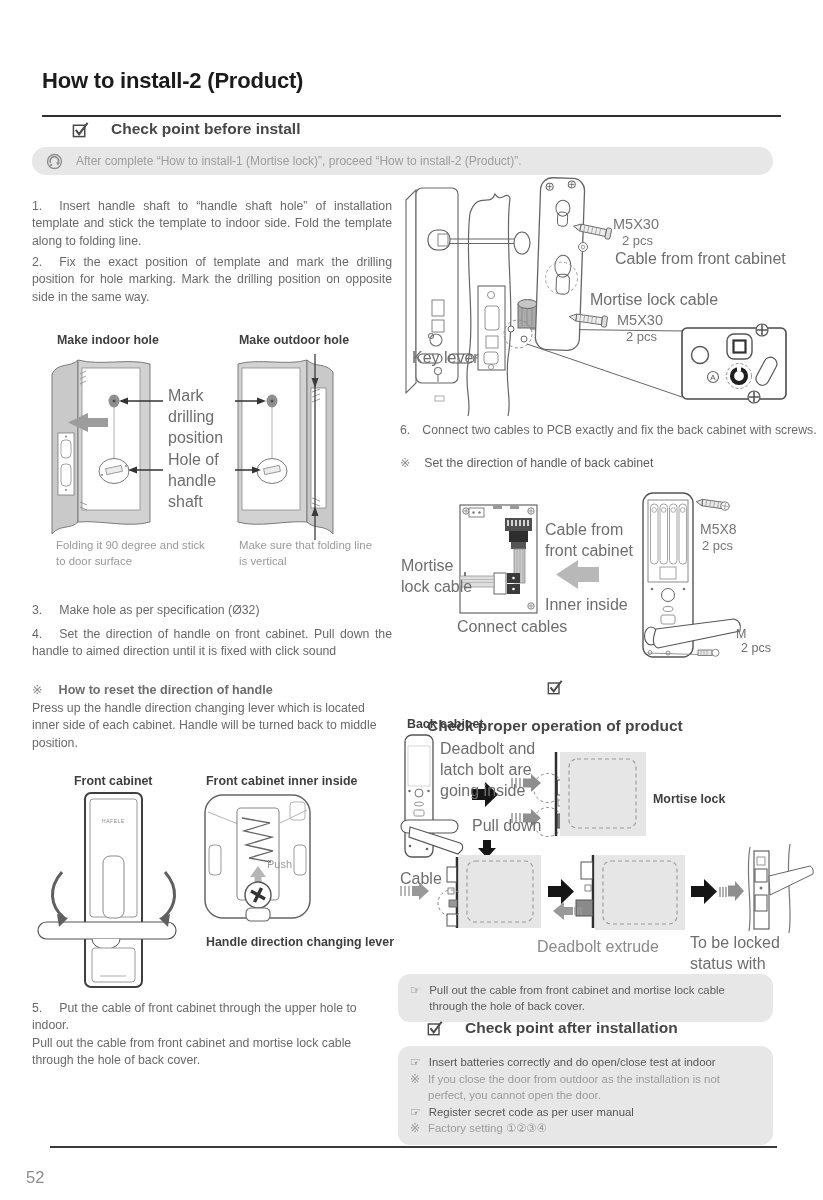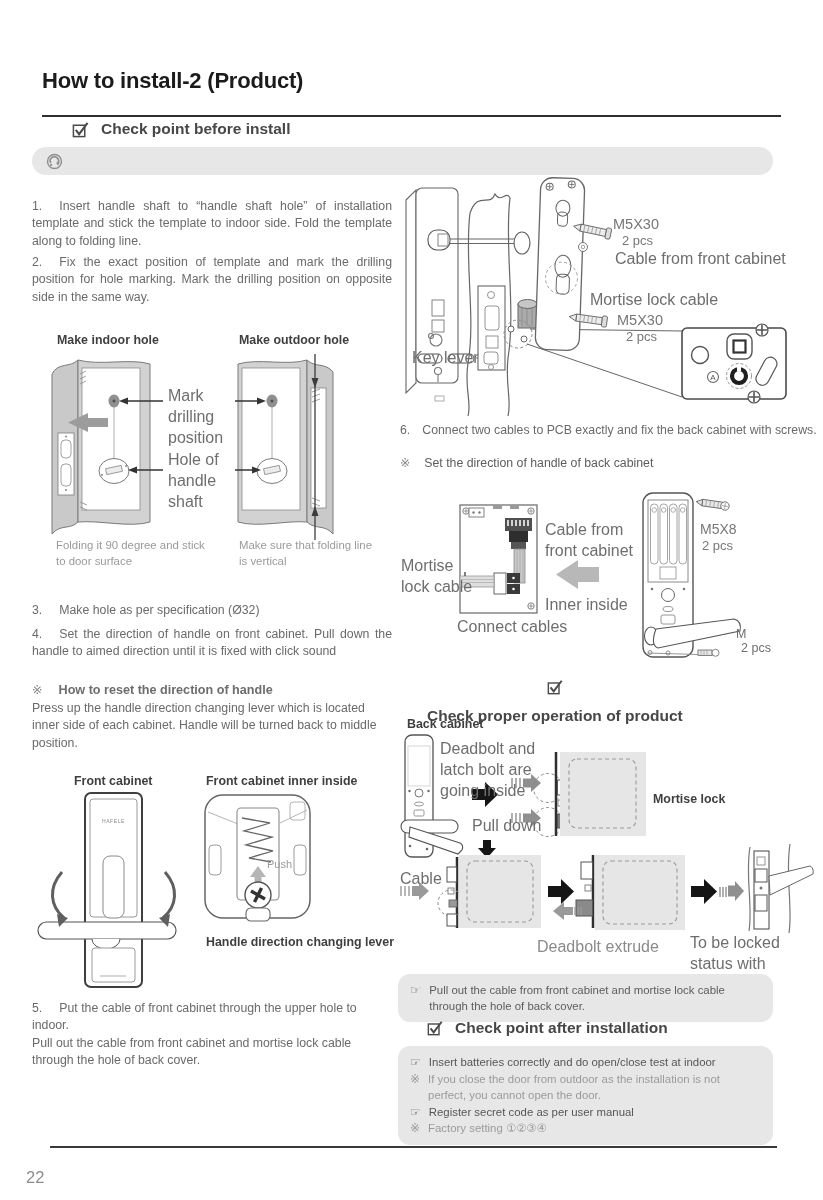--- a/index.html
+++ b/index.html
@@ -1,21 +1,21 @@
 <!DOCTYPE html>
 <html><head>
 <meta charset="utf-8">
 <style>
   html,body{margin:0;padding:0;background:#ffffff;}
   .page{position:relative;width:823px;height:1200px;background:#fff;overflow:hidden;
         font-family:"Liberation Sans","DejaVu Sans",sans-serif;}
   .abs{position:absolute;}
   .title{position:absolute;left:42px;top:68px;font-size:22px;font-weight:bold;color:#1b1b1b;letter-spacing:-0.2px;}
   .rule{position:absolute;left:42px;top:115px;width:739px;height:2px;background:#2f2f2f;}
-  .sec-head{position:absolute;display:flex;align-items:center;gap:12px;padding-left:28px;}
+  .sec-head{position:absolute;display:flex;align-items:center;gap:22px;padding-left:28px;}
   .sec-head .txt{font-size:15.5px;font-weight:bold;color:#474747;}
   .banner{position:absolute;left:32px;top:147px;width:741px;height:28px;background:#e7e7e7;border-radius:14px;
           display:flex;align-items:center;gap:13px;padding-left:14px;box-sizing:border-box;}
   .banner .txt{font-size:12px;color:#9d9d9d;}
   .step{position:absolute;font-size:12.3px;color:#6a6a6a;line-height:1.42;text-align:justify;}
   .step.rag{text-align:left;}
   .step .num{margin-right:17px;}
   .hang{padding-left:26px;text-indent:-26px;}
   .marker-line{position:absolute;font-size:12.3px;color:#5d5d5d;}
   .marker-line .mk{margin-right:14px;color:#8a8a8a;}
@@ -57,20 +57,21 @@
 
   <div class="banner">
     <span>
       <svg width="17" height="17" viewBox="0 0 18 18">
           <circle cx="9" cy="9" r="7.4" fill="none" stroke="#8f8f8f" stroke-width="1.5"></circle>
           <path d="M5 10.5 A 4.4 4.4 0 1 1 12.5 10.8" fill="none" stroke="#8f8f8f" stroke-width="1.8"></path>
           <polygon points="10.6,10 14.6,10 12.7,13.4" fill="#8f8f8f"></polygon>
           <circle cx="5.4" cy="12.6" r="1.2" fill="#8f8f8f"></circle>
         </svg>
     </span>
+    <span class="txt">After complete “How to install-1 (Mortise lock)”, proceed “How to install-2 (Product)”.</span>
   </div>
 
   <div class="step" style="left:32px;top:198px;width:360px;">
     <span class="num">1.</span><span>Insert handle shaft to “handle shaft hole” of installation template and stick the template to indoor side. Fold the template along to folding line.</span>
   </div>
   <div class="step" style="left:32px;top:254px;width:360px;">
     <span class="num">2.</span><span>Fix the exact position of template and mark the drilling position for hole marking. Mark the drilling position on opposite side in the same way.</span>
   </div>
 
   <div class="lbl-b" style="left:57px;top:332px;">Make indoor hole</div>
@@ -477,15 +478,15 @@
       <span class="ico">☞</span>
       <span>Register secret code as per user manual</span>
     </div>
     <div class="chk-row tone-l">
       <span class="ico">※</span>
       <span>Factory setting ①②③④</span>
     </div>
   </div>
 
   <div class="footer-line"></div>
-  <div class="pagenum">22</div>
+  <div class="pagenum">52</div>
 
 </div>
 
 </body></html>

